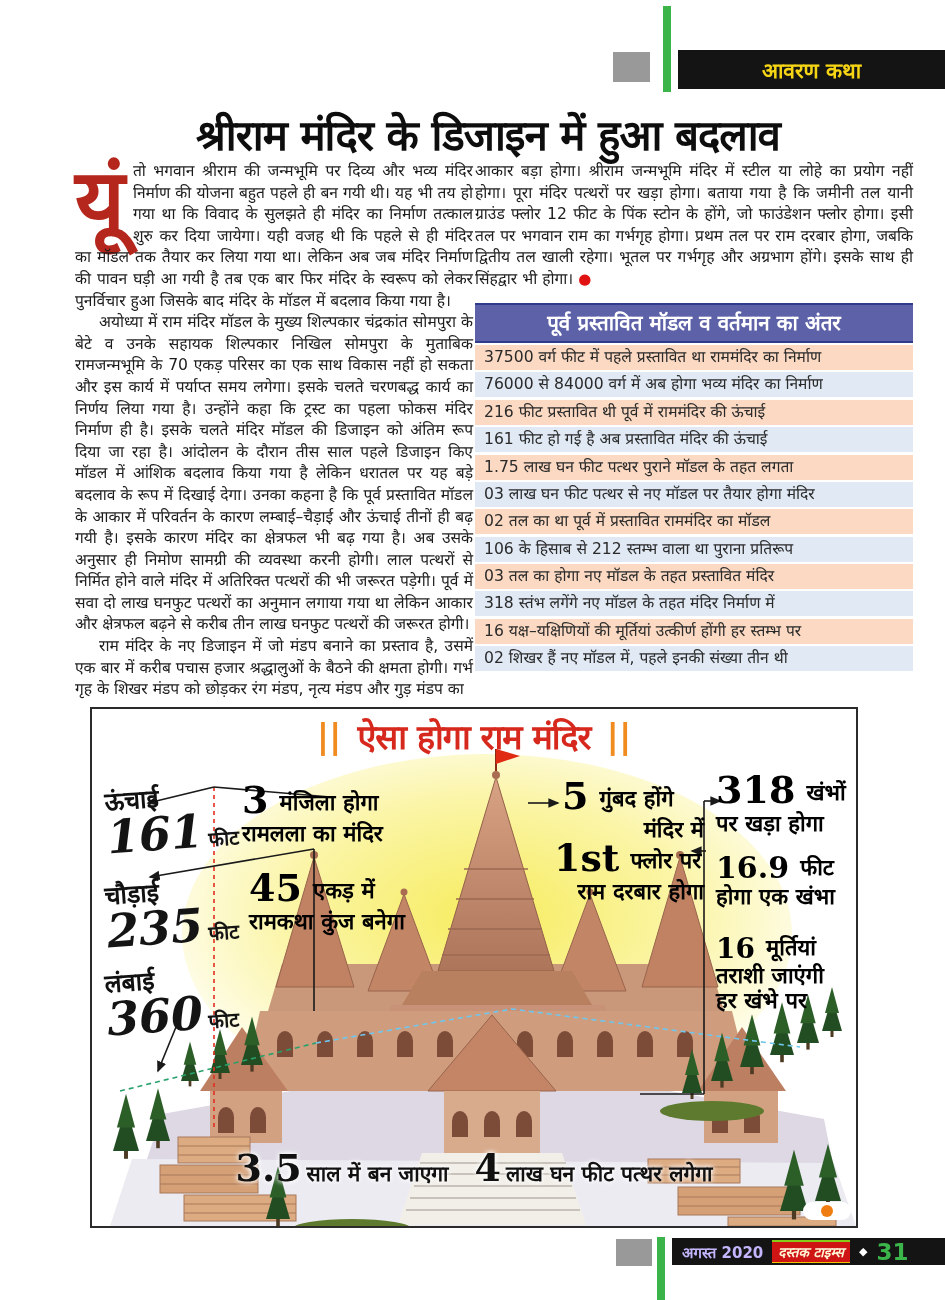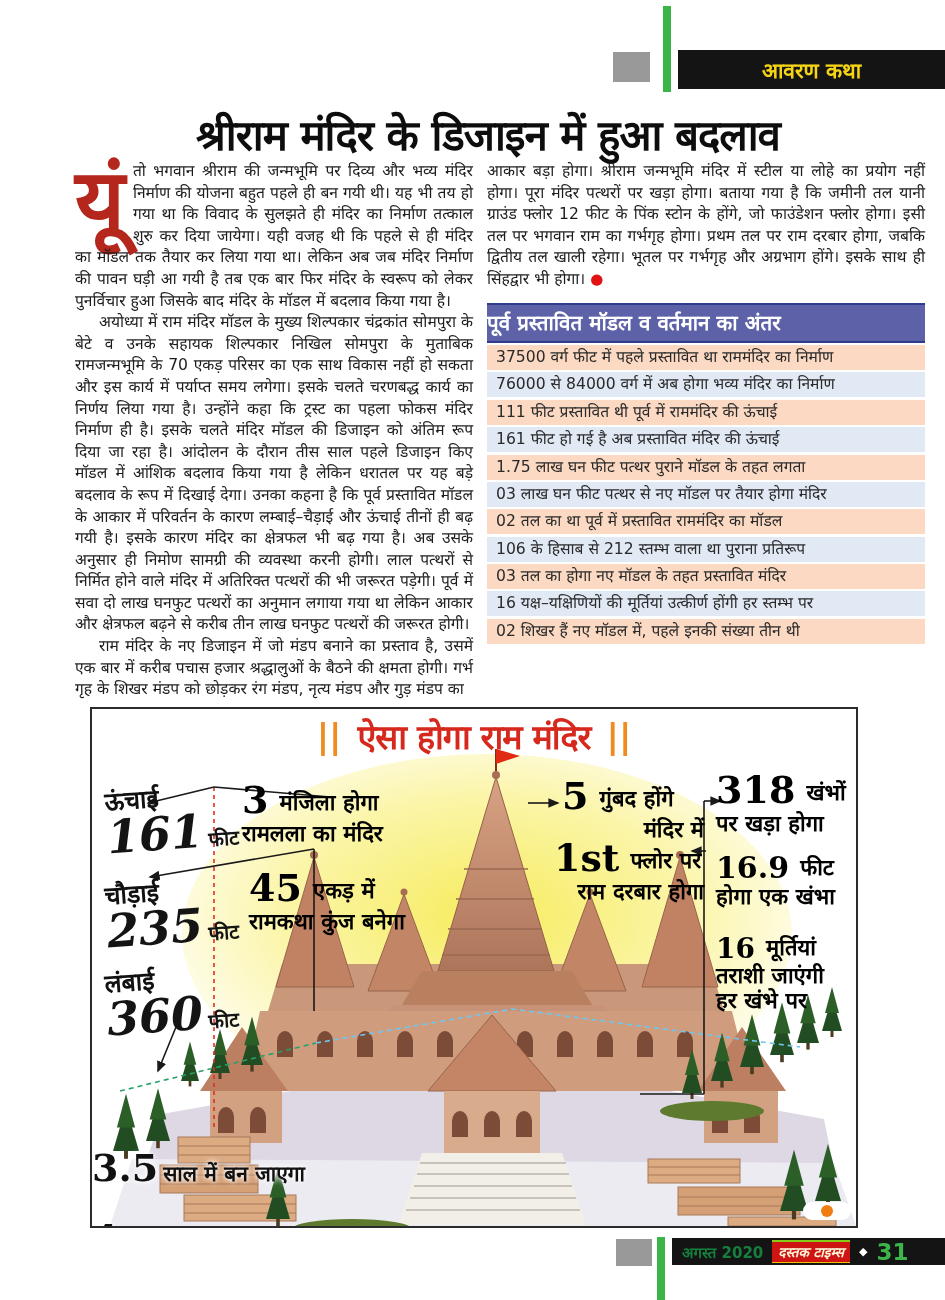--- a/index.html
+++ b/index.html
@@ -16,35 +16,35 @@
     background:#141414;display:flex;align-items:center;justify-content:center;
   }
   .kicker-bar span{color:#f6d515;font-weight:bold;font-size:21px;}
   
   .headline{
     position:absolute;left:78px;top:84px;width:820px;text-align:center;
     font-size:42px;font-weight:800;color:#0d0d0d;letter-spacing:-1px;line-height:1.15;
   }
   
   .colL{position:absolute;left:75px;top:161px;width:398px;}
-  .colR{position:absolute;left:487px;top:161px;width:438px;}
+  .colR{position:absolute;left:475px;top:161px;width:438px;}
   .body-p{
     font-size:15.6px;line-height:21.6px;text-align:justify;margin:0;color:#1c1c1c;
   }
   .body-p.indent{text-indent:24px;}
   .dropcap{
     float:left;font-size:86px;line-height:66px;font-weight:bold;color:#b5271d;
     padding:6px 8px 0 0;
   }
   .end-dot{color:#e01212;font-size:15px;}
   
   .comp-table{margin-top:12px;}
   .comp-head{
     background:#5c61a8;border-top:2px solid #2f3c8c;border-bottom:2px solid #2f3c8c;
-    color:#ffffff;font-weight:bold;font-size:20.5px;text-align:left;
+    color:#ffffff;font-weight:bold;font-size:20.5px;text-align:center;
     height:36px;line-height:36px;
   }
   .trow{
     height:25px;line-height:25px;margin-top:2.4px;font-size:15.6px;font-weight:500;
     color:#2a2a2a;padding-left:9px;white-space:nowrap;overflow:hidden;
   }
   .trow:nth-child(odd){background:#fbd9c2;}
   .trow:nth-child(even){background:#e0e9f4;}
   
   .infographic{
@@ -66,36 +66,35 @@
   .callout{position:absolute;z-index:6;line-height:1.12;color:#000000;}
   .co-num{font-family:"DejaVu Serif","Liberation Serif",serif;font-weight:bold;
     font-size:38px;margin-right:6px;vertical-align:-3px;}
   .co-l1{font-size:22px;font-weight:800;}
   .co-l2{font-size:22px;font-weight:800;}
   .ta-r{text-align:right;}
   .bottom-stats{
     position:absolute;left:0;top:436px;width:100%;display:flex;gap:26px;
     justify-content:center;align-items:baseline;z-index:6;
     text-shadow:0 0 4px #fff,0 0 6px #fff;
-    flex-direction:column;
   }
   .bs-num{font-family:"DejaVu Serif","Liberation Serif",serif;font-weight:bold;
     font-size:38px;color:#111;}
   .bs-text{font-size:21px;font-weight:800;color:#111;margin-left:5px;}
   .chip{
     position:absolute;right:5px;bottom:6px;width:48px;height:18px;background:#fff;
     border-radius:9px;z-index:7;display:flex;align-items:center;justify-content:center;
   }
   .chip .dot{width:12px;height:12px;border-radius:50%;background:#f07d12;}
   
   .footer-bar{
     position:absolute;left:672px;top:1238px;width:273px;height:27px;background:#141414;
     display:flex;align-items:center;gap:9px;padding-left:10px;box-sizing:border-box;
   }
-  .f-date{color:#15803d;font-weight:bold;font-size:15px;}
+  .f-date{color:#c4b5fd;font-weight:bold;font-size:15px;}
   .f-logo{
     background:#cf1414;color:#fff6d8;font-weight:bold;font-style:italic;
     font-size:13.5px;padding:1px 6px;border-top:2px solid #84cc16;
     border-bottom:1px solid #f2c200;white-space:nowrap;
   }
   .f-diamond{color:#ffffff;font-size:11px;}
   .f-page{color:#3bb54a;font-weight:800;font-size:23px;}
 </style>
 </head>
 <body>
@@ -115,27 +114,28 @@
 </div>
 
 <div class="colR">
   <p class="body-p"><span>आकार बड़ा होगा। श्रीराम जन्मभूमि मंदिर में स्टील या लोहे का प्रयोग नहीं होगा। पूरा मंदिर पत्थरों पर खड़ा होगा। बताया गया है कि जमीनी तल यानी ग्राउंड फ्लोर 12 फीट के पिंक स्टोन के होंगे, जो फाउंडेशन फ्लोर होगा। इसी तल पर भगवान राम का गर्भगृह होगा। प्रथम तल पर राम दरबार होगा, जबकि द्वितीय तल खाली रहेगा। भूतल पर गर्भगृह और अग्रभाग होंगे। इसके साथ ही सिंहद्वार भी होगा।</span> <span class="end-dot">●</span></p>
 
   <div class="comp-table">
     <div class="comp-head">पूर्व प्रस्तावित मॉडल व वर्तमान का अंतर</div>
     <div>
       <div class="trow">37500 वर्ग फीट में पहले प्रस्तावित था राममंदिर का निर्माण</div>
       <div class="trow">76000 से 84000 वर्ग में अब होगा भव्य मंदिर का निर्माण</div>
-      <div class="trow">111 फीट प्रस्तावित थी पूर्व में राममंदिर की ऊंचाई</div>
+      <div class="trow">216 फीट प्रस्तावित थी पूर्व में राममंदिर की ऊंचाई</div>
       <div class="trow">161 फीट हो गई है अब प्रस्तावित मंदिर की ऊंचाई</div>
       <div class="trow">1.75 लाख घन फीट पत्थर पुराने मॉडल के तहत लगता</div>
       <div class="trow">03 लाख घन फीट पत्थर से नए मॉडल पर तैयार होगा मंदिर</div>
       <div class="trow">02 तल का था पूर्व में प्रस्तावित राममंदिर का मॉडल</div>
       <div class="trow">106 के हिसाब से 212 स्तम्भ वाला था पुराना प्रतिरूप</div>
       <div class="trow">03 तल का होगा नए मॉडल के तहत प्रस्तावित मंदिर</div>
+      <div class="trow">318 स्तंभ लगेंगे नए मॉडल के तहत मंदिर निर्माण में</div>
       <div class="trow">16 यक्ष–यक्षिणियों की मूर्तियां उत्कीर्ण होंगी हर स्तम्भ पर</div>
       <div class="trow">02 शिखर हैं नए मॉडल में, पहले इनकी संख्या तीन थी</div>
     </div>
   </div>
 </div>
 
 <div class="infographic">
 
   <svg class="ig-svg" viewBox="0 0 764 517">
     <defs>

